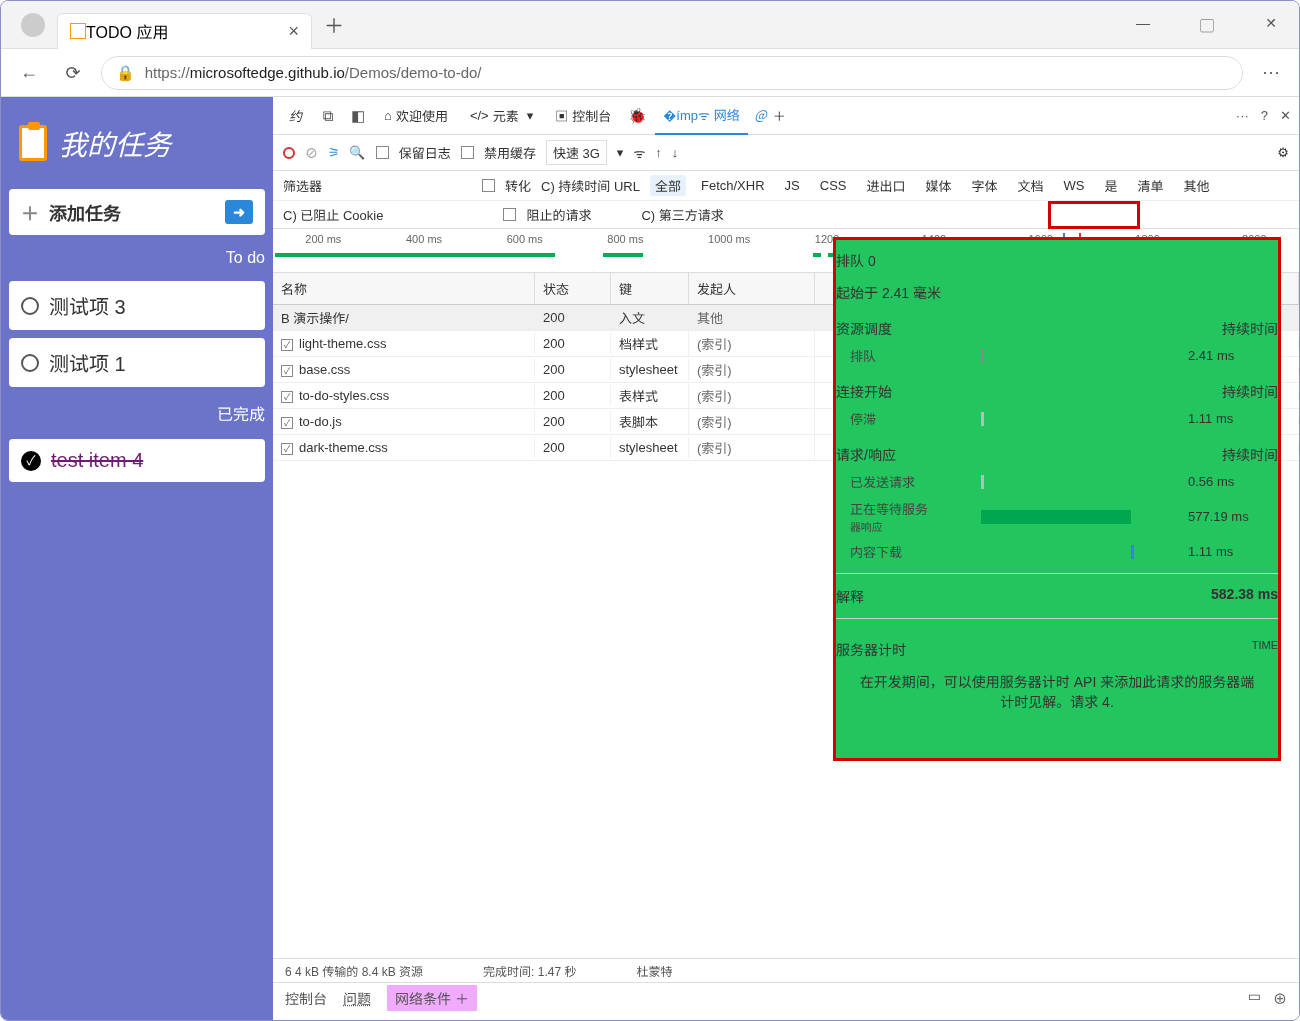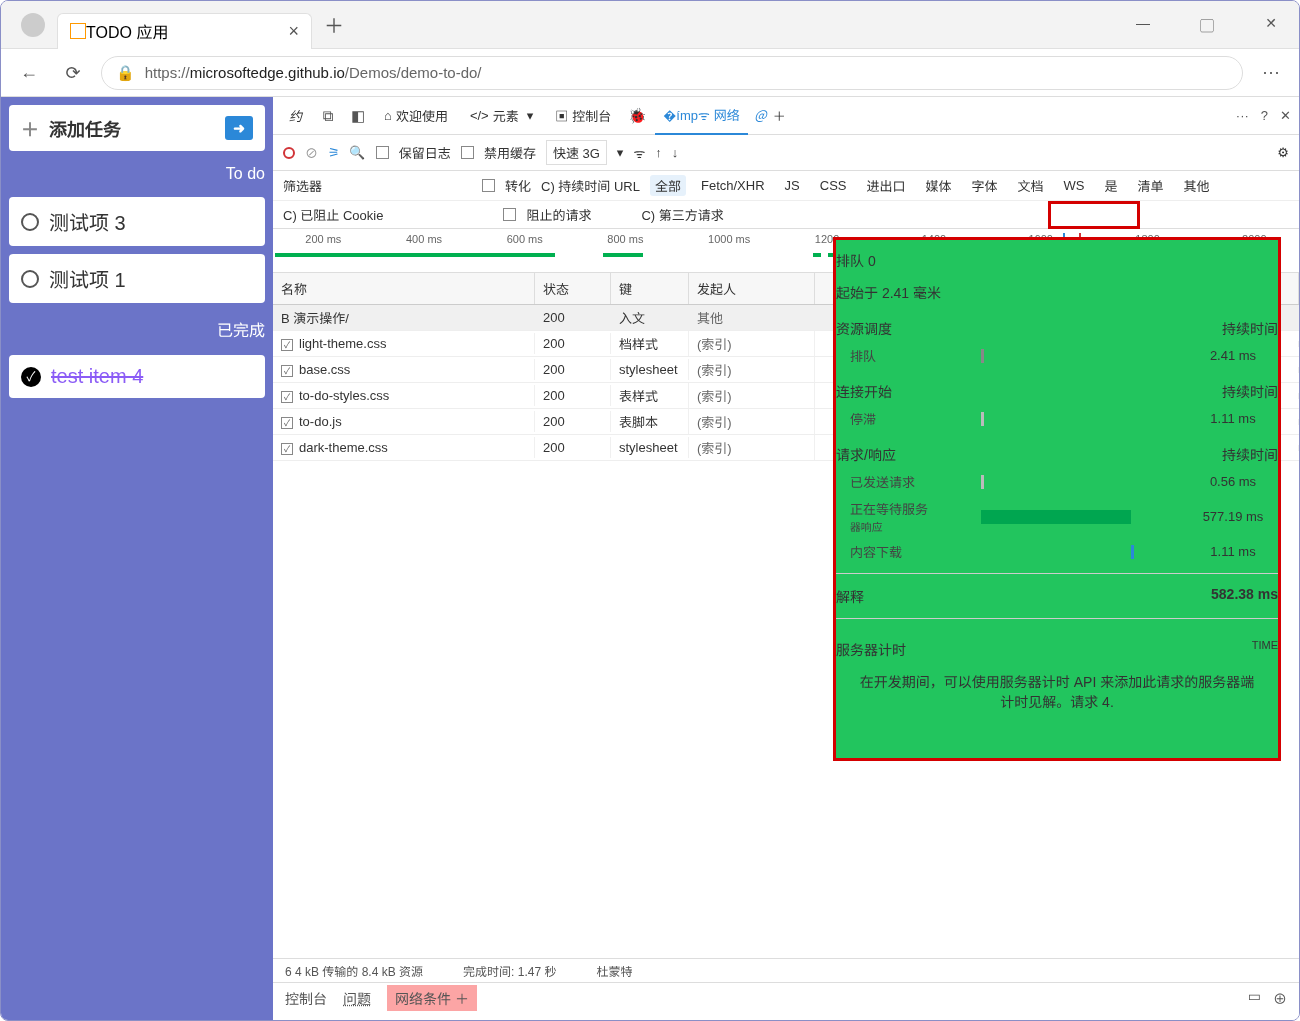--- a/index.html
+++ b/index.html
@@ -21,21 +21,21 @@
 .app-title{display:flex;align-items:center;gap:12px;font-size:28px;padding:18px 10px;font-style:italic;font-family:serif}
 .clip{width:28px;height:36px;background:#fff;border:3px solid #f90;border-radius:3px;position:relative}
 .clip::before{content:"";position:absolute;top:-6px;left:6px;width:12px;height:8px;background:#f90;border-radius:2px}
 .app-card{background:#fff;color:#333;border-radius:4px;padding:10px 12px;display:flex;align-items:center;gap:10px}
 .add-card{font-weight:600;font-size:18px;position:relative}
 .blue-btn{margin-left:auto;width:28px;height:24px;background:#2b88d8;border-radius:3px;color:#fff;text-align:center;line-height:24px;font-size:14px}
 .section-label{text-align:right;padding:6px 0;color:#fff;font-size:16px}
 .todo-item{font-size:20px}
 .circle{width:18px;height:18px;border:2px solid #555;border-radius:50%;display:inline-block}
 .check-done{width:20px;height:20px;background:#000;border-radius:50%;color:#fff;text-align:center;line-height:20px;font-size:13px}
-.done{text-decoration:line-through;color:#8b5cf6}
+.done{text-decoration:line-through;color:#701a75}
 .devtools{flex:1;display:flex;flex-direction:column;background:#fff;font-size:13px;color:#333}
 .dt-tabs{height:38px;display:flex;align-items:center;gap:6px;border-bottom:1px solid #ddd;padding:0 8px}
 .dt-ic{width:24px;text-align:center;color:#555;font-size:15px}
 .dt-tab{display:flex;align-items:center;gap:4px;padding:0 8px;height:38px}
 .dt-tab.active{border-bottom:2px solid #2b88d8;color:#2b88d8}
 .dt-toolbar{height:36px;display:flex;align-items:center;gap:10px;padding:0 10px;border-bottom:1px solid #ddd}
 .rec{width:12px;height:12px;border:2px solid #d13438;border-radius:50%}
 .cb{width:13px;height:13px;border:1px solid #888}
 .throttle{border:1px solid #ddd;padding:2px 6px;}
 .dt-filter{display:flex;align-items:center;gap:10px;padding:4px 10px;font-size:13px;border-bottom:1px solid #eee;flex-wrap:wrap}
@@ -51,26 +51,26 @@
 .grid-row{display:flex;border-bottom:1px solid #eee;font-size:13px;height:26px;align-items:center}
 .grid-row>div{padding:3px 8px;border-right:1px solid #f0f0f0;white-space:nowrap;overflow:hidden}
 .grid-row .c-init{color:#666}
 .file-ic{display:inline-block;width:12px;height:12px;border:1px solid #888;margin-right:6px;position:relative;font-size:9px;text-align:center;line-height:11px;color:#666}
 .wf-green{position:absolute;height:16px;background:#00a650;top:4px}
 .red-box{position:absolute;border:3px solid #d40000}
 .timing-popup{position:absolute;right:18px;top:384px;width:448px;height:524px;background:#22c55e;border:3px solid #d40000;padding:10px 0;font-size:14px;color:#333}
 .timing-row{display:flex;align-items:center;margin:8px 0;font-size:13px}
 .timing-row .lbl{width:140px;padding-left:14px;color:#444}
 .timing-row .bar{flex:1;height:14px;position:relative}
-.timing-row .val{width:90px;text-align:center}
+.timing-row .val{width:90px;text-align:left}
 .tick{position:absolute;width:3px;height:14px;background:#888;top:0}
 .hr{border-top:1px solid #ccc;margin:12px 0}
-.footer{position:absolute;bottom:38px;left:272px;right:0;height:24px;border-top:1px solid #ddd;display:flex;align-items:center;padding:0 12px;font-size:12px;color:#555;gap:40px}
+.footer{position:absolute;bottom:38px;left:272px;right:0;height:24px;border-top:1px solid #ddd;display:flex;align-items:center;padding:0 12px;font-size:12px;color:#555;gap:60px}
 .drawer{position:absolute;bottom:8px;left:272px;right:0;height:30px;border-top:1px solid #ddd;display:flex;align-items:center;padding:0 12px;font-size:14px;gap:16px;color:#555}
-.drawer .active{background:#fca5a5;padding:3px 8px}
+.drawer .active{background:#f0abfc;padding:3px 8px}
 .right-ic{margin-left:auto;display:flex;gap:12px;color:#555}
 </style>
 </head>
 <body>
 
 <div class="title-bar">
   <div class="avatar"></div>
   <div class="tab">
     <span class="tab-icon"></span>
     <span>TODO 应用</span>
@@ -90,20 +90,24 @@
   <div class="addr-input">
     <span>🔒</span>
     <span><span>https://</span><b>microsoftedge.github.io</b><span>/Demos/demo-to-do/</span></span>
   </div>
   <span class="addr-btn">···</span>
 </div>
 
 <div class="content">
 
   <div class="app-pane">
+    <div class="app-title">
+      <span class="clip"></span>
+      <span>我的任务</span>
+    </div>
     <div class="app-card add-card">
       <span style="color:#888">＋</span>
       <span>添加任务</span>
       <span class="blue-btn">➜</span>
     </div>
     <div class="section-label">To do</div>
     <div class="app-card todo-item">
         <span class="circle"></span>
         <span>测试项 3</span>
       </div>

